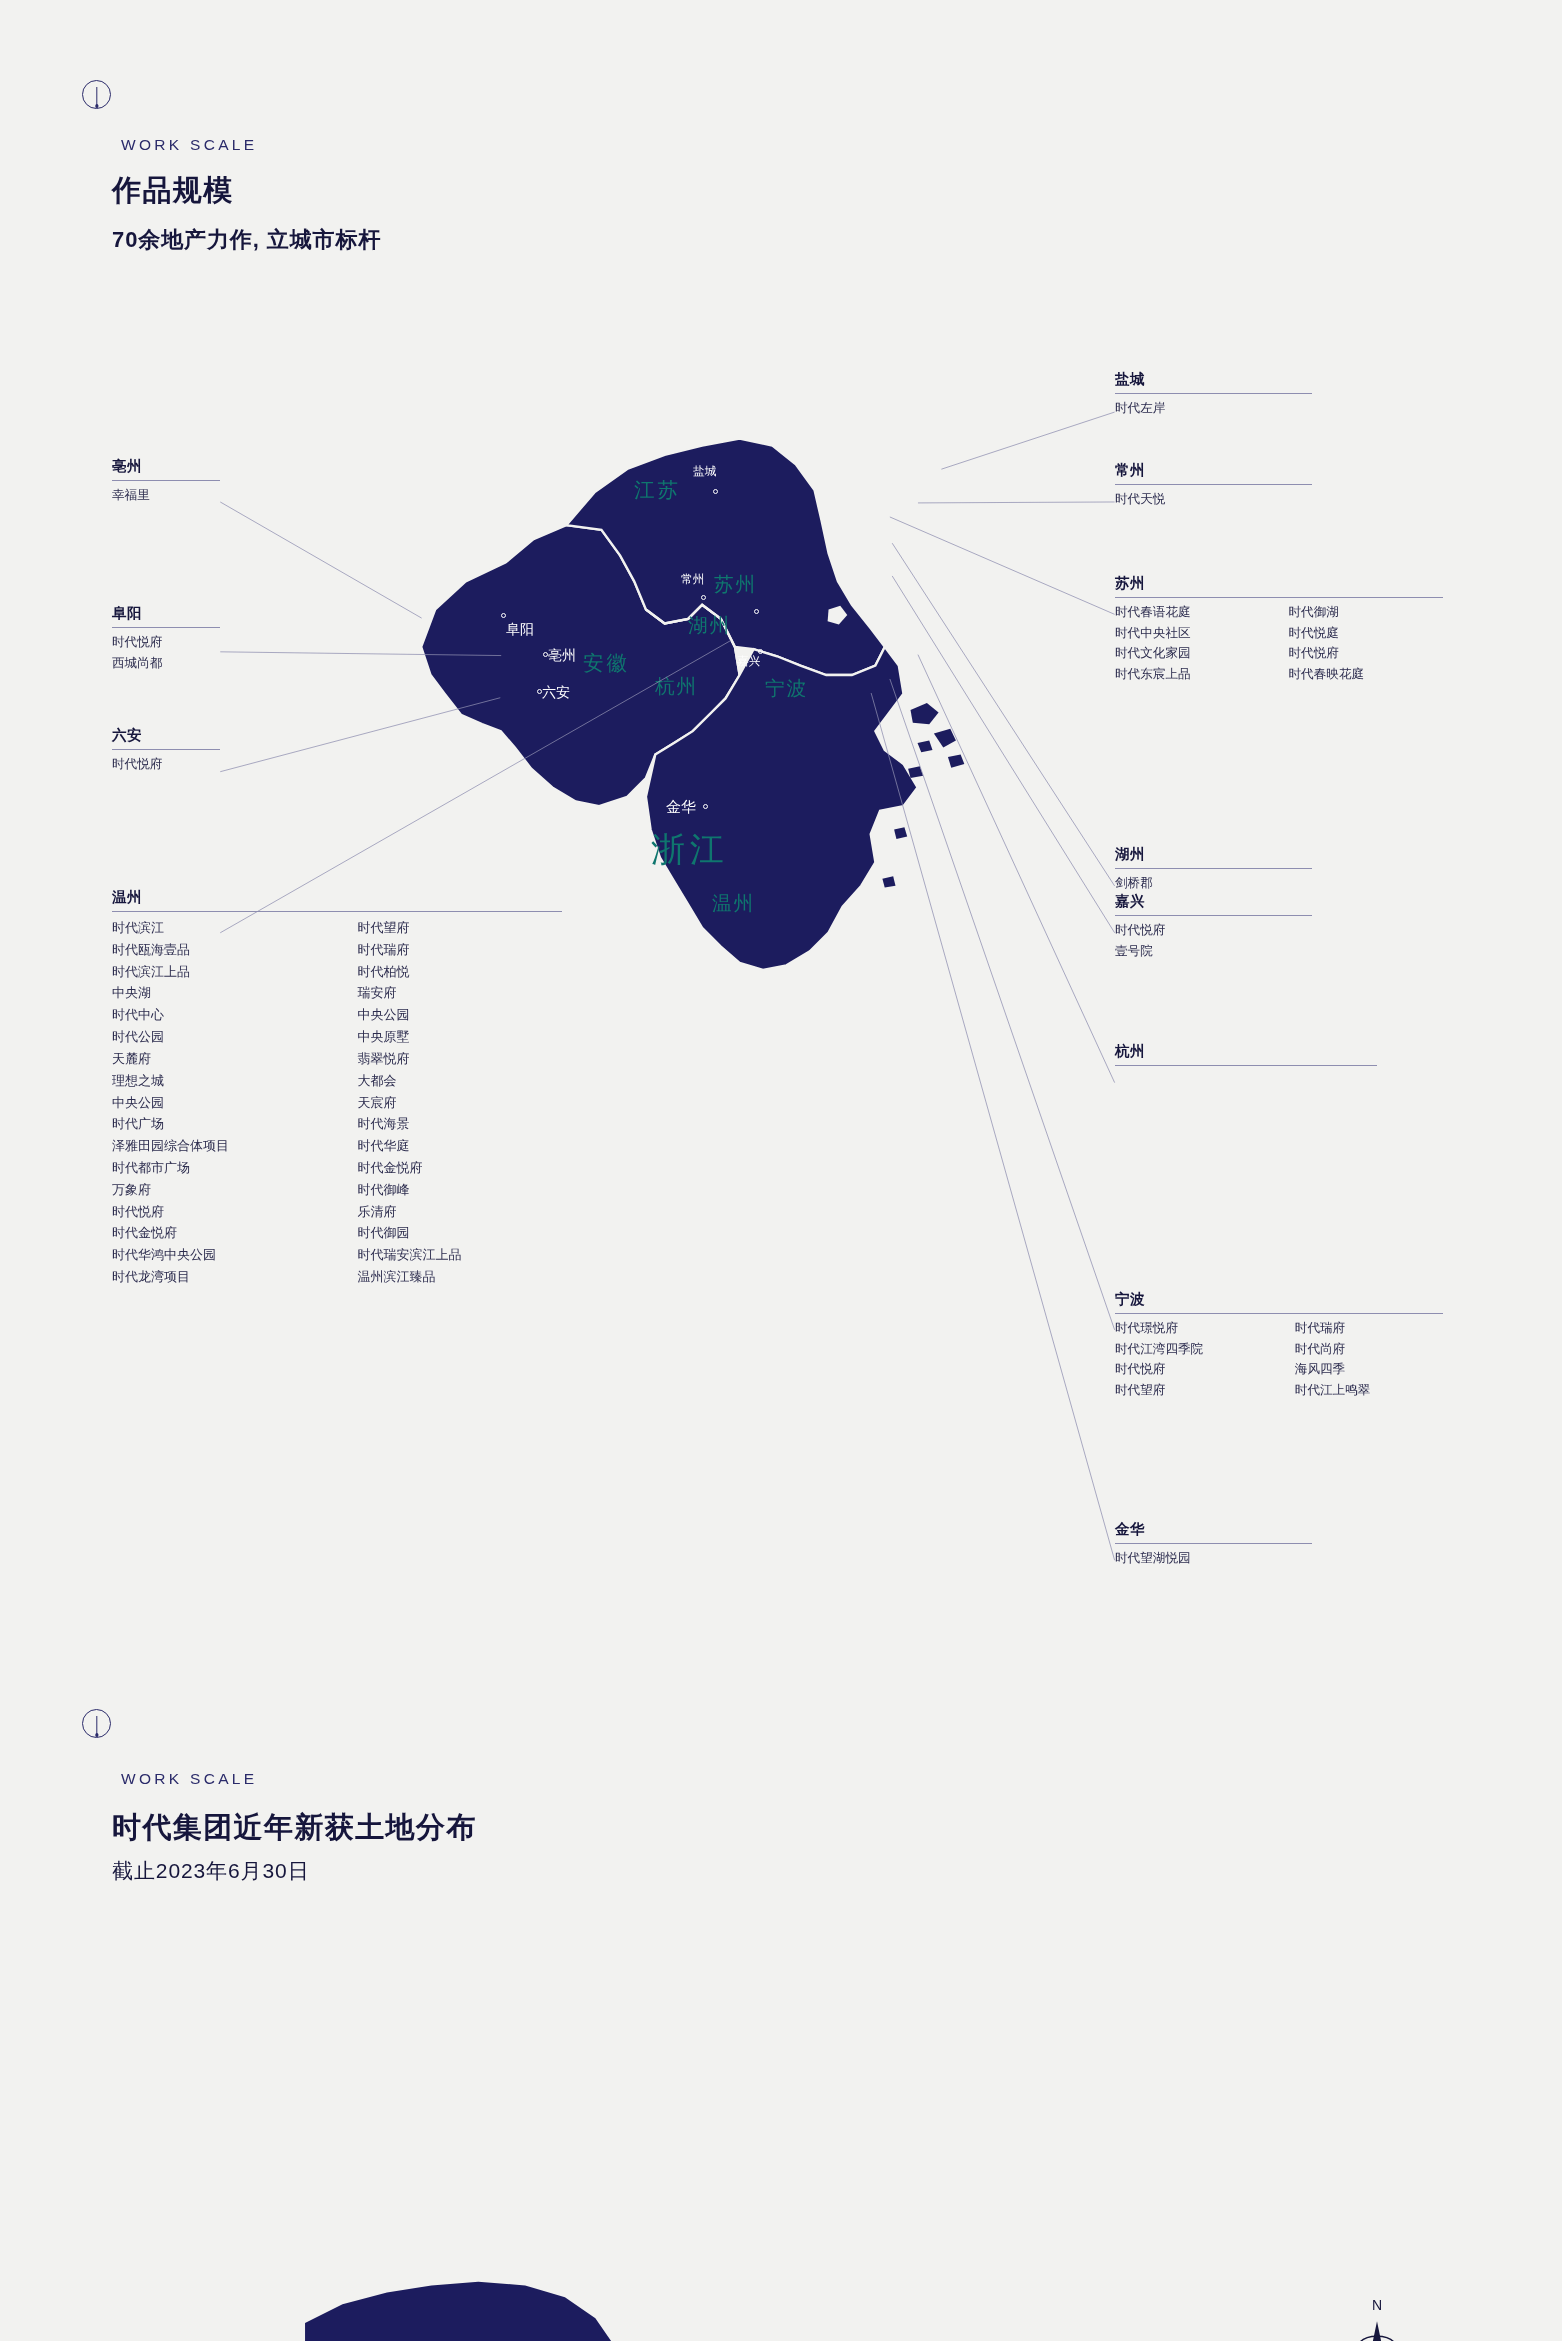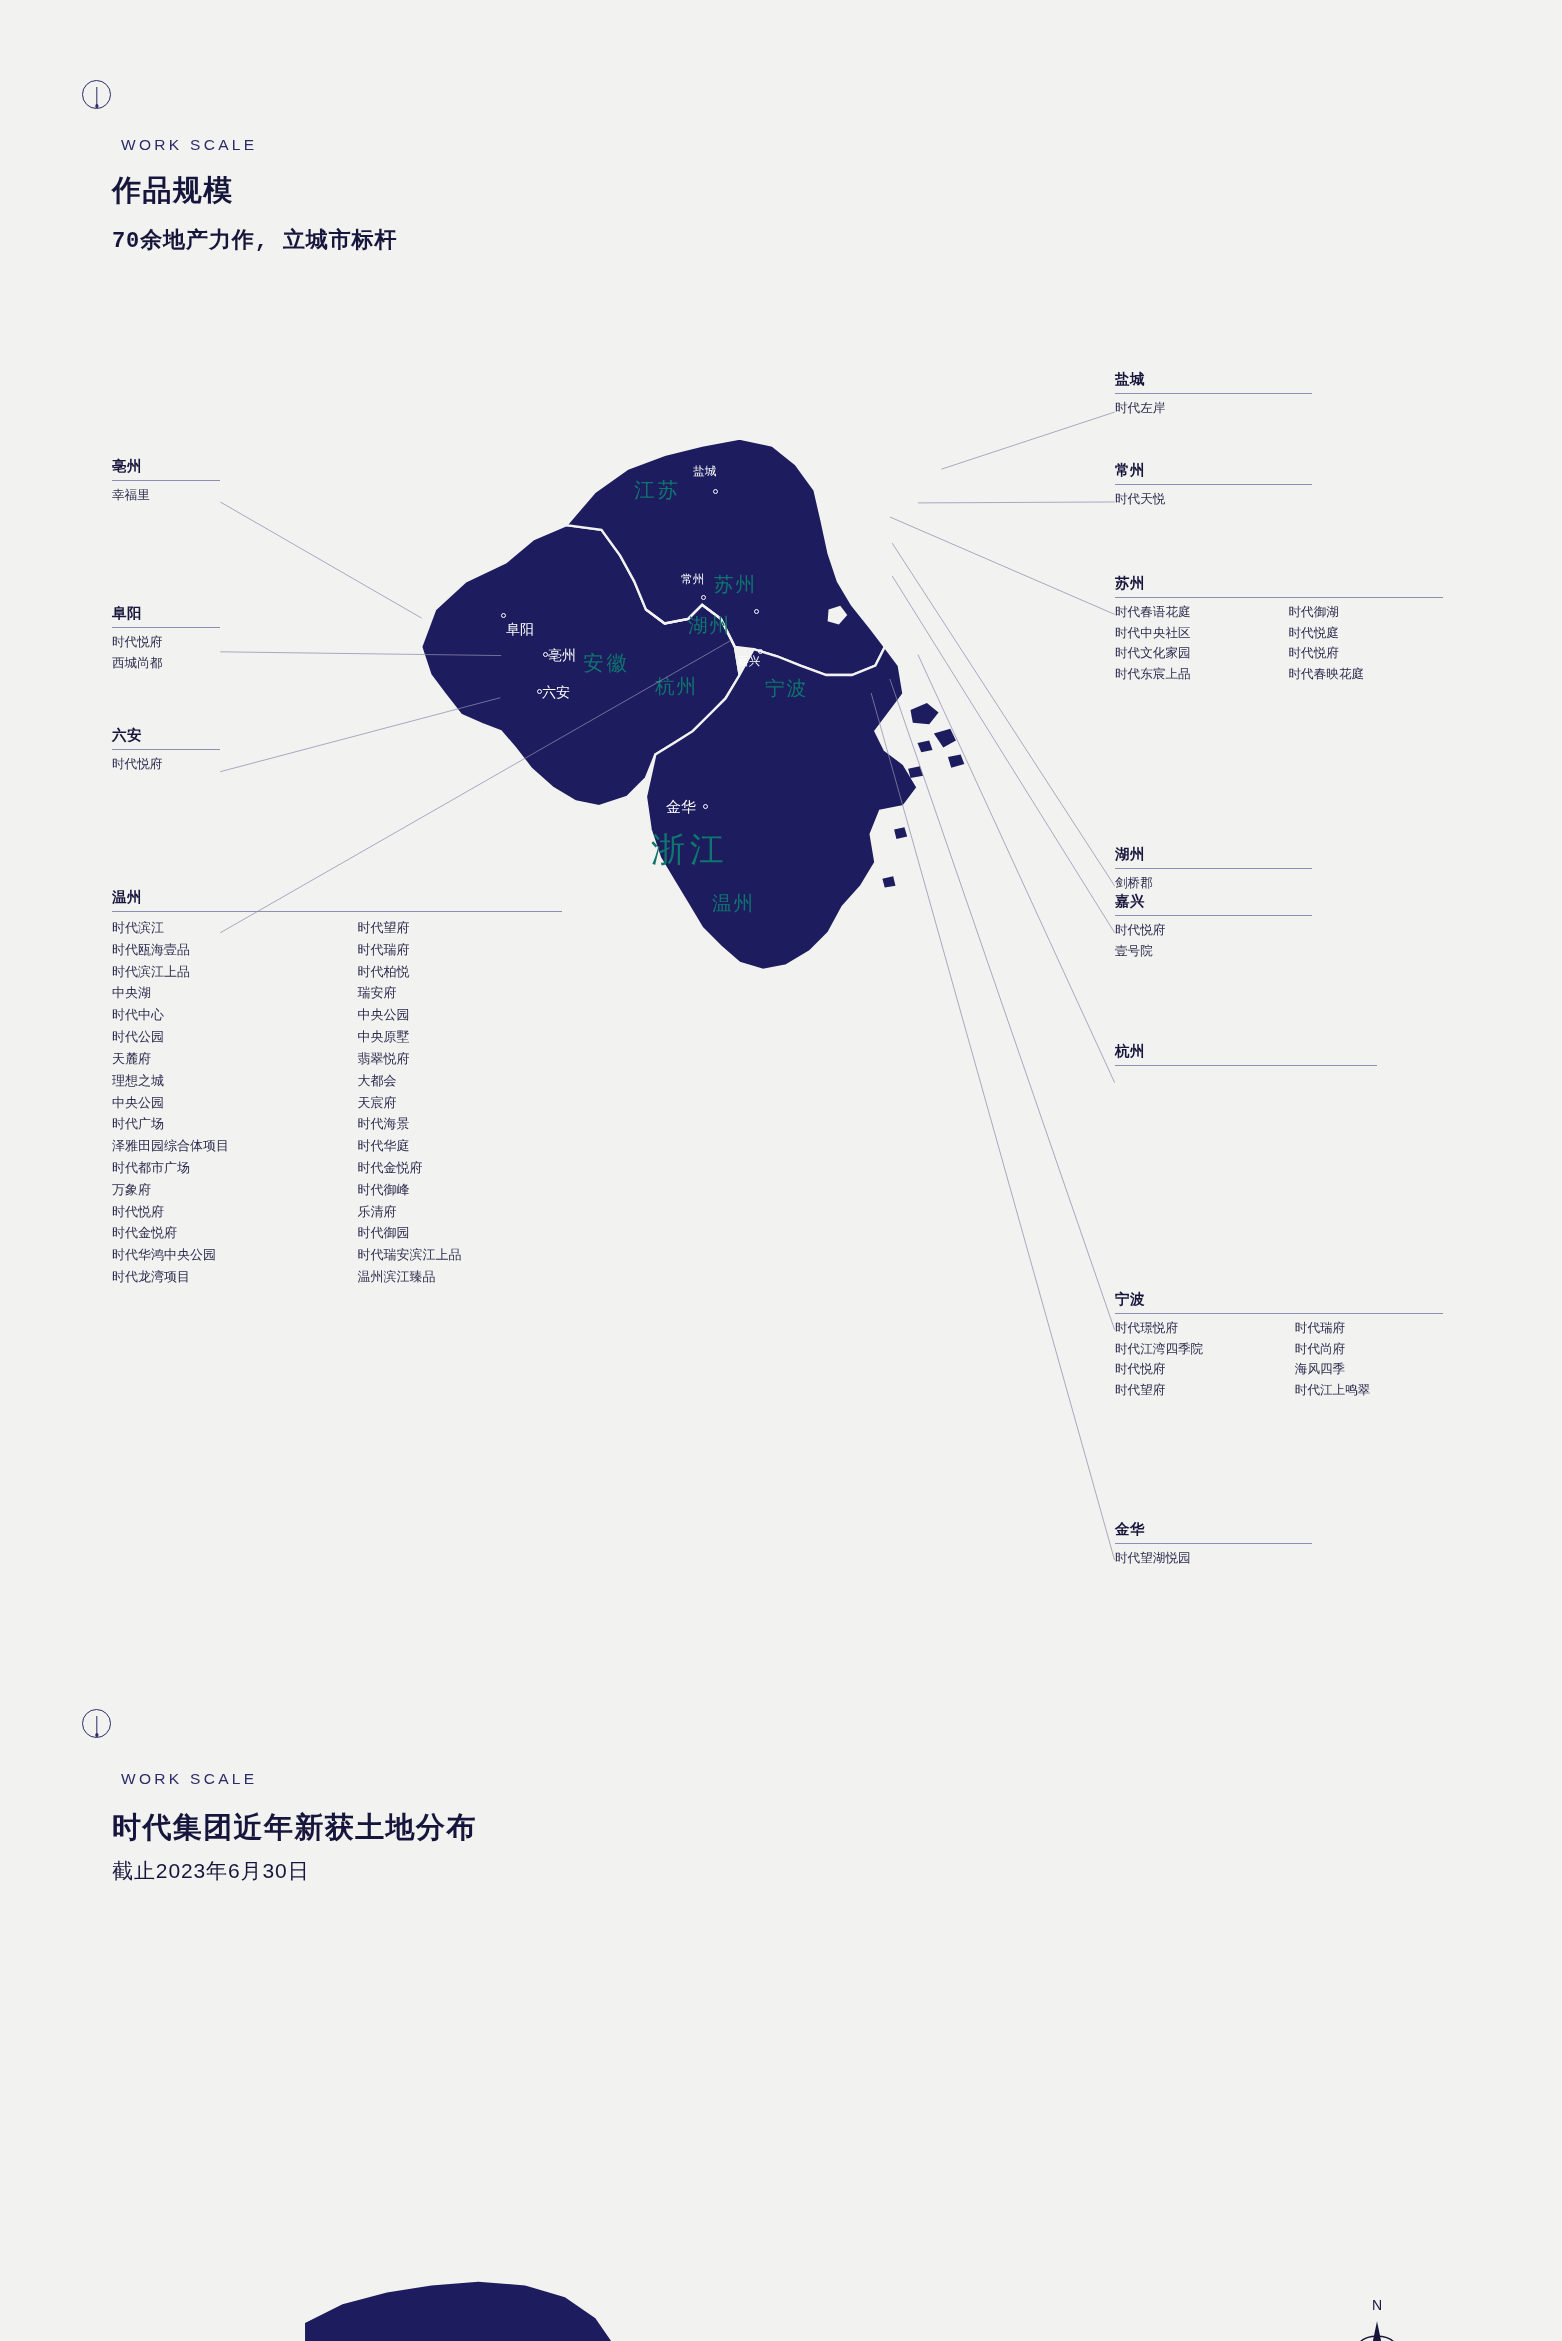--- a/index.html
+++ b/index.html
@@ -144,21 +144,21 @@
 
   <div class="sec-header" style="top:80px;">
     <span class="icon-badge"></span>
   </div>
   <div class="sec-header" style="top:136px; left:121px;">
     <div class="eyebrow">WORK SCALE</div>
   </div>
   <div class="sec-header" style="top:171px; left:112px;">
     <div class="sec-title">作品规模</div>
   </div>
-  <div class="sec-header" style="top:225px; left:112px;font-family:Liberation Mono, monospace;">
+  <div class="sec-header" style="top:225px; left:112px;">
     <div class="sec-sub">70余地产力作, 立城市标杆</div>
   </div>
 
   <div class="map-wrap" style="left:365px; top:319px; width:796px; height:1007px;">
     <svg width="796" height="1007" viewBox="0 0 1700 2150">
 
       <path d="M150,620 L215,560 L300,520 L360,470 L430,440 L505,450 L545,505 L575,560 L600,620
                L640,650 L690,640 L720,610 L760,640 L790,700 L800,760 L770,810 L740,840
                L700,880 L660,905 L620,930 L600,980 L560,1020 L500,1040 L450,1030
                L400,1000 L355,960 L320,915 L290,880 L250,865 L205,845 L170,800

